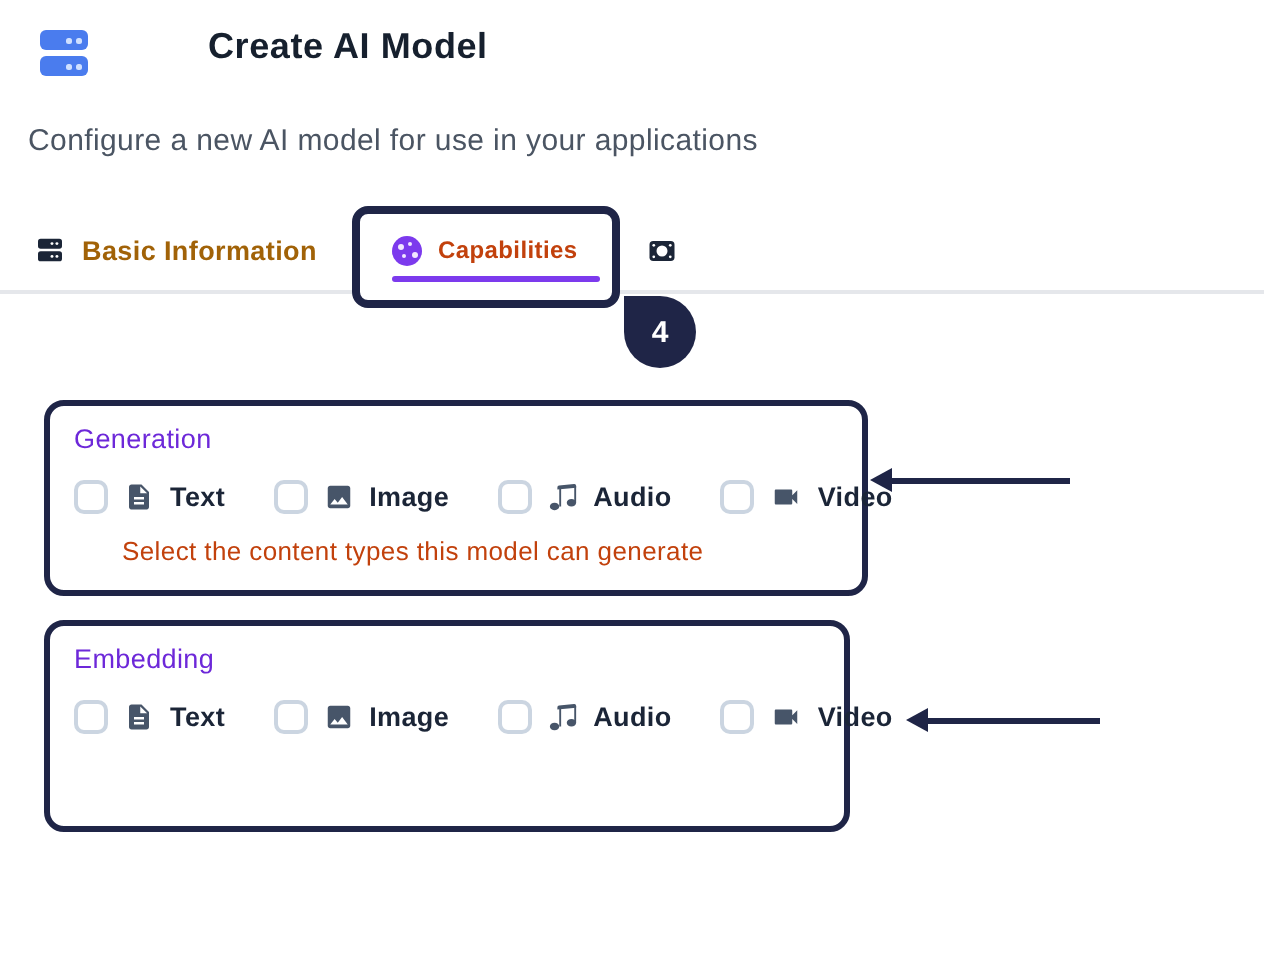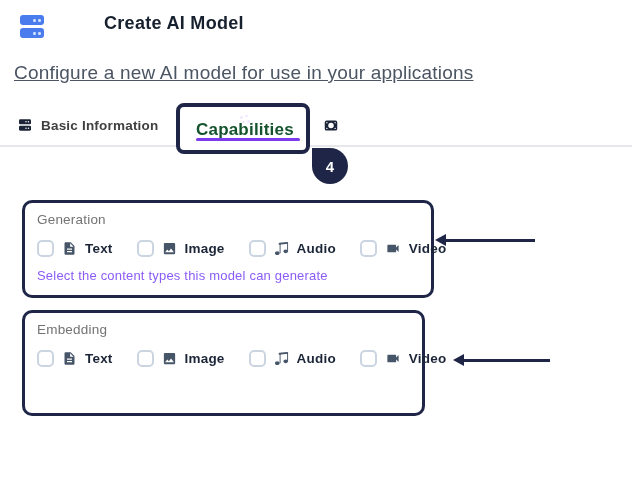--- a/index.html
+++ b/index.html
@@ -23,48 +23,47 @@
   .hdr-icon .dot {
     position:absolute; width:2.5px; height:2.5px; border-radius:50%;
     background:#cfe0ff;
   }
   .page-title {
     position:absolute; left:56px; top:13px;
     font-size:18px; font-weight:700; letter-spacing:.3px; color:#16202e;margin-left:48px;
   }
   .page-subtitle {
     position:absolute; left:14px; top:62px;
-    font-size:19px; color:#4b5563; letter-spacing:.2px;text-decoration:underline;
+    font-size:15px; color:#4b5563; letter-spacing:.2px;
   }
 
   
   .tabs-divider {
     position:absolute; left:0; top:145px; width:632px; height:1.5px;
     background:#e5e7eb;
   }
   .tab {
     position:absolute; top:112px; height:26px;
     display:flex; align-items:center; gap:8px;
-    font-size:13.5px; font-weight:700; color:#404040; cursor:pointer;
+    font-size:13.5px; font-weight:700; color:#a16207; cursor:pointer;
     letter-spacing:.2px;
   }
   .tab-basic { left:17px; }
   .tab-perf  { left:323px; }
   .tab svg { display:block; }
 
   .tab-anno-box {
     position:absolute; left:176px; top:103px; width:134px; height:51px;
     border:4px solid #1f2547; border-radius:8px; background:#ffffff;
   }
   .tab-cap {
     position:absolute; left:196px; top:112px; height:26px;
     display:flex; align-items:center; gap:8px;
-    font-size:17px; font-weight:700; color:#14532d; cursor:pointer;
+    font-size:12px; font-weight:700; color:#c2410c; cursor:pointer;
     letter-spacing:.2px;
-    flex-direction:column;
   }
   .cap-circle {
     width:15px; height:15px; border-radius:50%; background:#7c3aed; position:relative;
   }
   .cap-circle i {
     position:absolute; background:#f1e7ff; border-radius:50%;
   }
   .tab-underline {
     position:absolute; left:196px; top:138px; width:104px; height:3px;
     background:#7c3aed; border-radius:2px;
@@ -78,33 +77,33 @@
   }
 
   
   .cap-box {
     position:absolute; left:22px;
     border:3.5px solid #1f2547; border-radius:10px; background:#fff;
     padding:9px 12px 0 12px;
   }
   .cap-box.gen { top:200px; width:412px; height:98px; }
   .cap-box.emb { top:310px; width:403px; height:106px; }
-  .cap-title { font-size:13.5px; font-weight:500; color:#737373; letter-spacing:.2px; }
+  .cap-title { font-size:13.5px; font-weight:500; color:#6d28d9; letter-spacing:.2px; }
   .cap-row {
     display:flex; align-items:center; margin-top:13px; gap:24px;
   }
   .cap-opt { display:flex; align-items:center; gap:8px; }
   .checkbox {
     width:17px; height:17px; border:2px solid #cbd5e1; border-radius:5px;
     background:#fff; cursor:pointer; flex:0 0 auto;
   }
   .opt-icon { display:flex; color:#475569; }
   .opt-icon svg { display:block; }
   .opt-label { font-size:13.5px; font-weight:700; color:#1b2537; letter-spacing:.2px; }
-  .cap-helper { margin-top:11px; font-size:13px; color:#8b5cf6; letter-spacing:.2px; }
+  .cap-helper { margin-top:11px; font-size:13px; color:#c2410c; letter-spacing:.2px;margin-left:24px; }
 
   
   .anno-arrow { position:absolute; height:2.6px; background:#1f2547; }
   .anno-arrow::before {
     content:""; position:absolute; left:-10px; top:-4.8px;
     width:0; height:0;
     border-top:6px solid transparent; border-bottom:6px solid transparent;
     border-right:11px solid #1f2547;
   }
   .arrow-1 { left:445px; top:239px; width:90px; }

